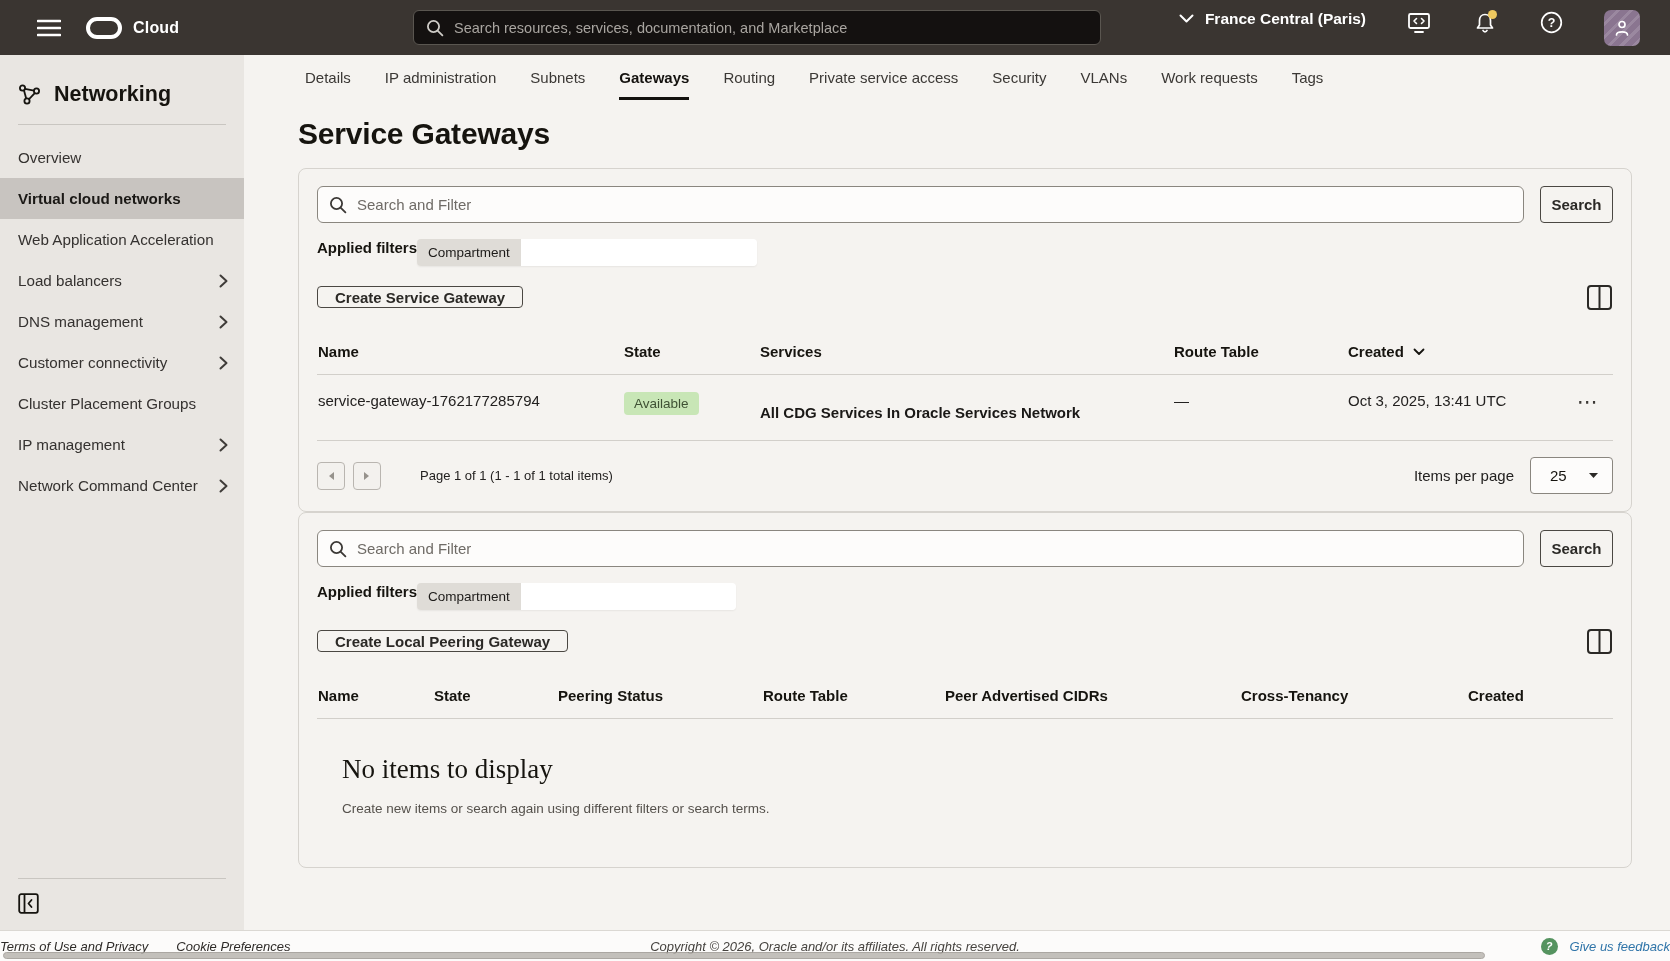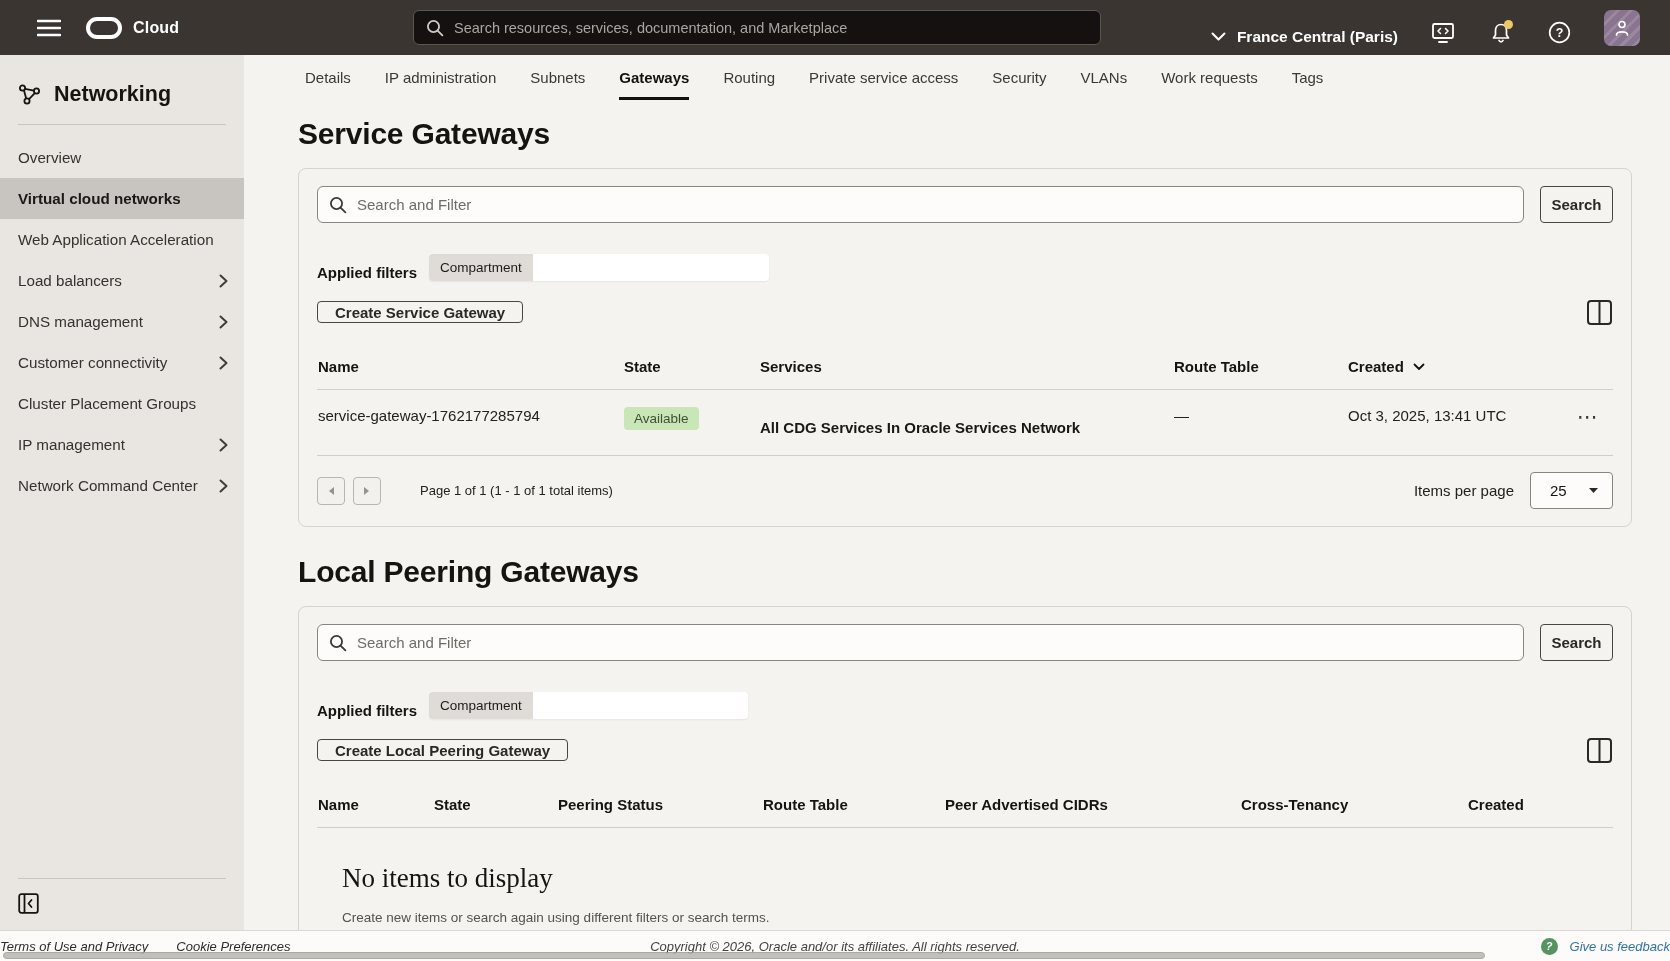--- a/index.html
+++ b/index.html
@@ -7,21 +7,21 @@
   body { font-family:"Liberation Sans","DejaVu Sans",sans-serif; background:#f5f3f0; position:relative; color:#1f1d1b; }
 
   
   .header { position:absolute; top:0; left:0; right:0; height:55px; background:#3a3531; display:flex; align-items:center; padding:0 30px; z-index:5; }
   .burger { width:26px; height:26px; margin:0 24px 0 6px; display:flex; align-items:center; justify-content:center; cursor:pointer; }
   .o-logo { width:36px; height:22px; border:4px solid #fff; border-radius:12px; margin-right:11px; }
   .brand { color:#fff; font-size:16px; font-weight:700; letter-spacing:.2px; }
   .gsearch { position:absolute; left:413px; top:10px; width:688px; height:35px; background:#141110; border:1px solid #5a5650; border-radius:6px; display:flex; align-items:center; padding:0 12px; gap:10px; }
   .gsearch input { flex:1; background:transparent; border:none; outline:none; color:#d8d5d1; font-size:14.5px; font-family:inherit; }
   .gsearch input::placeholder { color:#a9a5a0; }
-  .hright { margin-left:auto; display:flex; align-items:flex-end; gap:32px; }
+  .hright { margin-left:auto; display:flex; align-items:flex-start; gap:40px; }
   .region { display:flex; align-items:center; gap:11px; color:#fff; font-size:15.5px; font-weight:600; cursor:pointer; }
   .hicon { width:26px; height:26px; display:flex; align-items:center; justify-content:center; position:relative; cursor:pointer; }
   .belldot { position:absolute; top:0px; right:1px; width:9px; height:9px; border-radius:50%; background:#eec95f; }
   .avatar { width:36px; height:36px; border-radius:7px; background:#8a7590;
             background-image:repeating-linear-gradient(135deg, rgba(255,255,255,.14) 0 3px, rgba(0,0,0,0) 3px 9px);
             display:flex; align-items:center; justify-content:center; cursor:pointer; }
 
   
   .tabbar { position:absolute; top:55px; left:244px; right:0; height:45px; display:flex; align-items:stretch; gap:34px; padding-left:61px; }
   .tab { display:flex; align-items:center; font-size:15px; color:#3b3835; position:relative; cursor:pointer; white-space:nowrap; }
@@ -43,21 +43,21 @@
   .main { position:absolute; top:100px; left:244px; right:0; bottom:31px; padding:0 38px 0 54px; overflow:hidden; }
   h1 { font-size:30px; font-weight:800; color:#16140f; letter-spacing:-.2px; margin:17px 0 17px; }
   .card { border:1px solid #d6d3ce; border-radius:8px; padding:17px 18px; }
 
   .searchrow { display:flex; gap:16px; }
   .sinput { flex:1; height:37px; background:#fdfcfb; border:1px solid #8a867f; border-radius:6px; display:flex; align-items:center; padding:0 11px; gap:10px; }
   .sinput input { flex:1; border:none; outline:none; background:transparent; font-size:15px; color:#1d1b19; font-family:inherit; }
   .sinput input::placeholder { color:#6f6b66; }
   .sbtn { width:73px; height:37px; border:1.5px solid #4a4742; border-radius:4px; background:transparent; font-size:15px; font-weight:600; color:#2b2926; font-family:inherit; cursor:pointer; }
 
-  .filters { margin-top:31px; display:flex; align-items:flex-end; gap:12px; }
+  .filters { margin-top:16px; display:flex; align-items:flex-start; }
   .filters-label { font-size:15px; font-weight:700; color:#16140f; }
   .chip { display:flex; height:27px; border-radius:4px; overflow:hidden; box-shadow:0 1px 2px rgba(0,0,0,.06); }
   .chip-label { background:#dfdcd7; display:flex; align-items:center; padding:0 11px; font-size:13.5px; color:#1d1b19; }
   .chip-value { background:#ffffff; width:236px; }
   .chip-value.narrow { width:215px; }
 
   .actionrow { margin-top:17px; display:flex; align-items:center; justify-content:space-between; }
   .btn { height:22px; padding:0 17px; border:1.5px solid #4a4742; border-radius:4px; background:transparent; font-size:15px; font-weight:600; color:#2b2926; font-family:inherit; cursor:pointer; }
   .colbtn { width:28px; height:28px; background:transparent; border:none; cursor:pointer; display:flex; align-items:center; justify-content:center; }
 
@@ -338,21 +338,20 @@
               <svg width="11" height="7" viewBox="0 0 11 7">
                   <path d="M1 1 L5.5 6 L10 1 Z" fill="#2b2926"></path>
                 </svg>
             </span>
           </div>
         </div>
       </div>
     </div>
   </div>
 
-  <h1 style="margin-top:28px">Local Peering Gateways</h1>
   <div class="card">
     <div class="searchrow">
       <div class="sinput">
         <span>
           <svg width="18" height="18" viewBox="0 0 18 18">
               <circle cx="7.5" cy="7.5" r="5.6" fill="none" stroke="#3b3835" stroke-width="1.8"></circle>
               <line x1="11.8" y1="11.8" x2="16.4" y2="16.4" stroke="#3b3835" stroke-width="1.8" stroke-linecap="round"></line>
             </svg>
         </span>
         <input placeholder="Search and Filter" style="">

